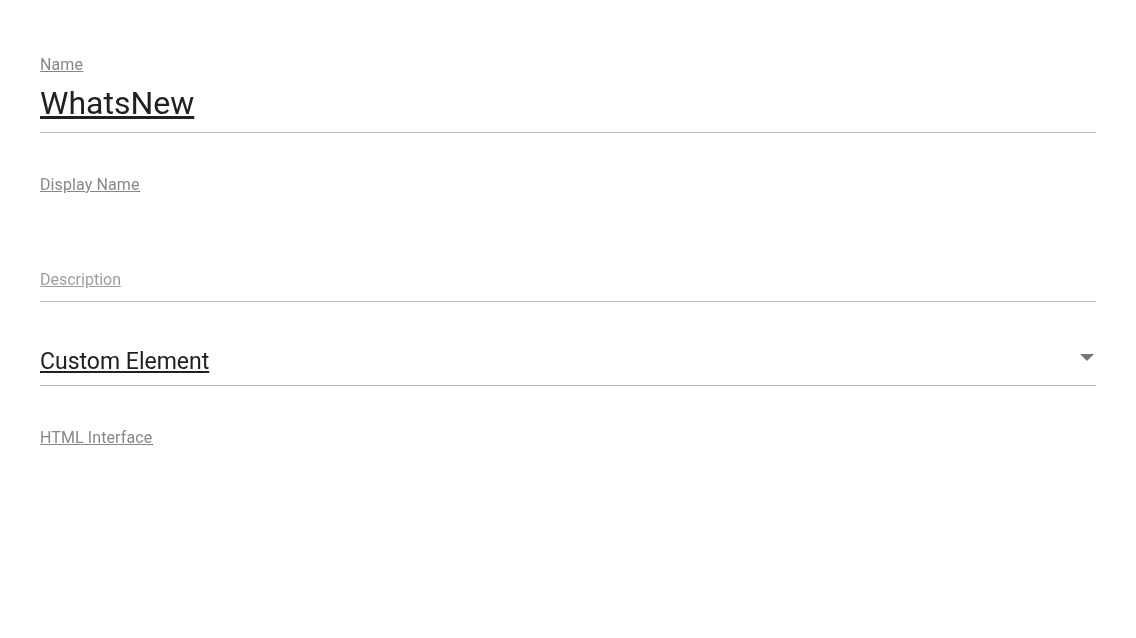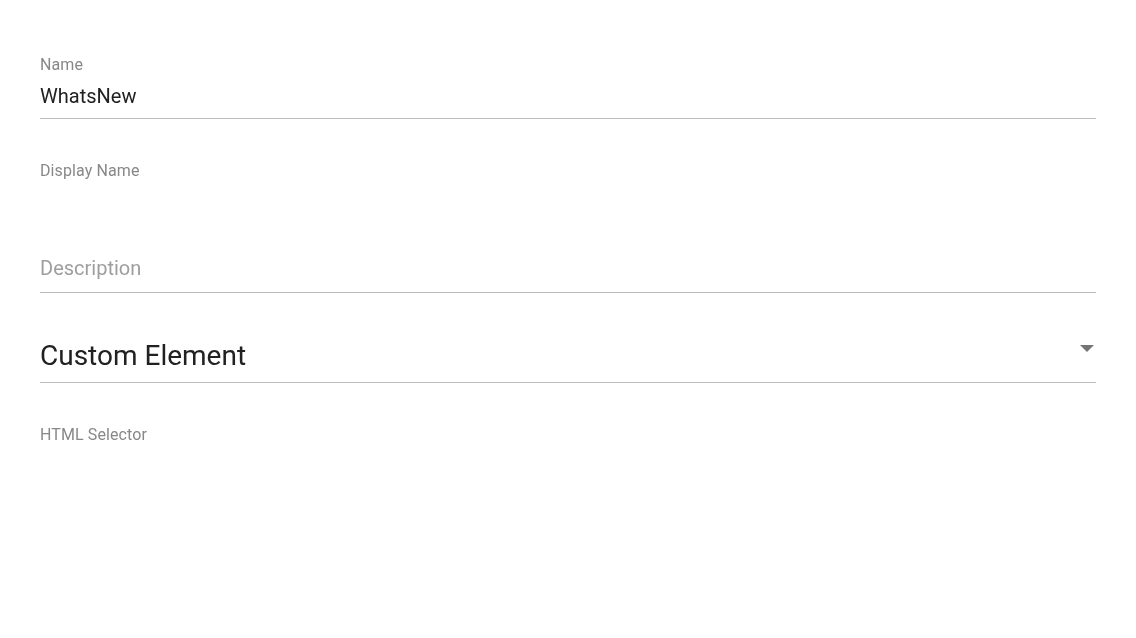--- a/index.html
+++ b/index.html
@@ -1,18 +1,19 @@
 <!DOCTYPE html>
 <html><head>
   <meta charset="utf-8">
   <style>
     * {
       margin: 0;
       padding: 0;
       box-sizing: border-box;
+      text-decoration: underline;
     }
     body {
       font-family: 'Roboto', -apple-system, BlinkMacSystemFont, 'Segoe UI', Arial, sans-serif;
       background: #ffffff;
       width: 1136px;
       height: 638px;
       padding: 55px 40px 0 40px;
     }
     .form-container {
       width: 100%;
@@ -30,55 +31,55 @@
       font-size: 16px;
       color: #888;
       font-weight: 400;
       margin-bottom: 6px;
       letter-spacing: 0.1px;
     }
     .field-input {
       width: 100%;
       border: none;
       border-bottom: 1px solid #bbb;
-      font-size: 20px;
+      font-size: 32px;
       color: #212121;
       padding: 4px 0 10px 0;
       outline: none;
       background: transparent;
       font-family: inherit;
       font-weight: 400;
     }
     .field-input::placeholder {
       color: #9e9e9e;
     }
     .description-field {
       width: 100%;
       border: none;
       border-bottom: 1px solid #bbb;
-      font-size: 20px;
+      font-size: 16px;
       color: #9e9e9e;
       padding: 4px 0 12px 0;
       outline: none;
       background: transparent;
       font-family: inherit;
       font-weight: 400;
     }
     .description-field::placeholder {
       color: #9e9e9e;
     }
     .select-wrapper {
       position: relative;
       width: 100%;
     }
     .select-value {
       width: 100%;
       border: none;
       border-bottom: 1px solid #bbb;
-      font-size: 28px;
+      font-size: 23px;
       color: #212121;
       padding: 4px 28px 10px 0;
       outline: none;
       background: transparent;
       font-family: inherit;
       font-weight: 400;
       cursor: pointer;
     }
     .dropdown-icon {
       position: absolute;
@@ -111,16 +112,16 @@
   </div>
 
   <div class="field-group">
     <div class="select-wrapper">
       <input type="text" readonly="" class="select-value" value="Custom Element" style="">
       <div class="dropdown-icon"></div>
     </div>
   </div>
 
   <div class="field-group">
-    <label class="field-label">HTML Selector</label>
+    <label class="field-label">HTML Interface</label>
   </div>
 
 </div>
 
 </body></html>

